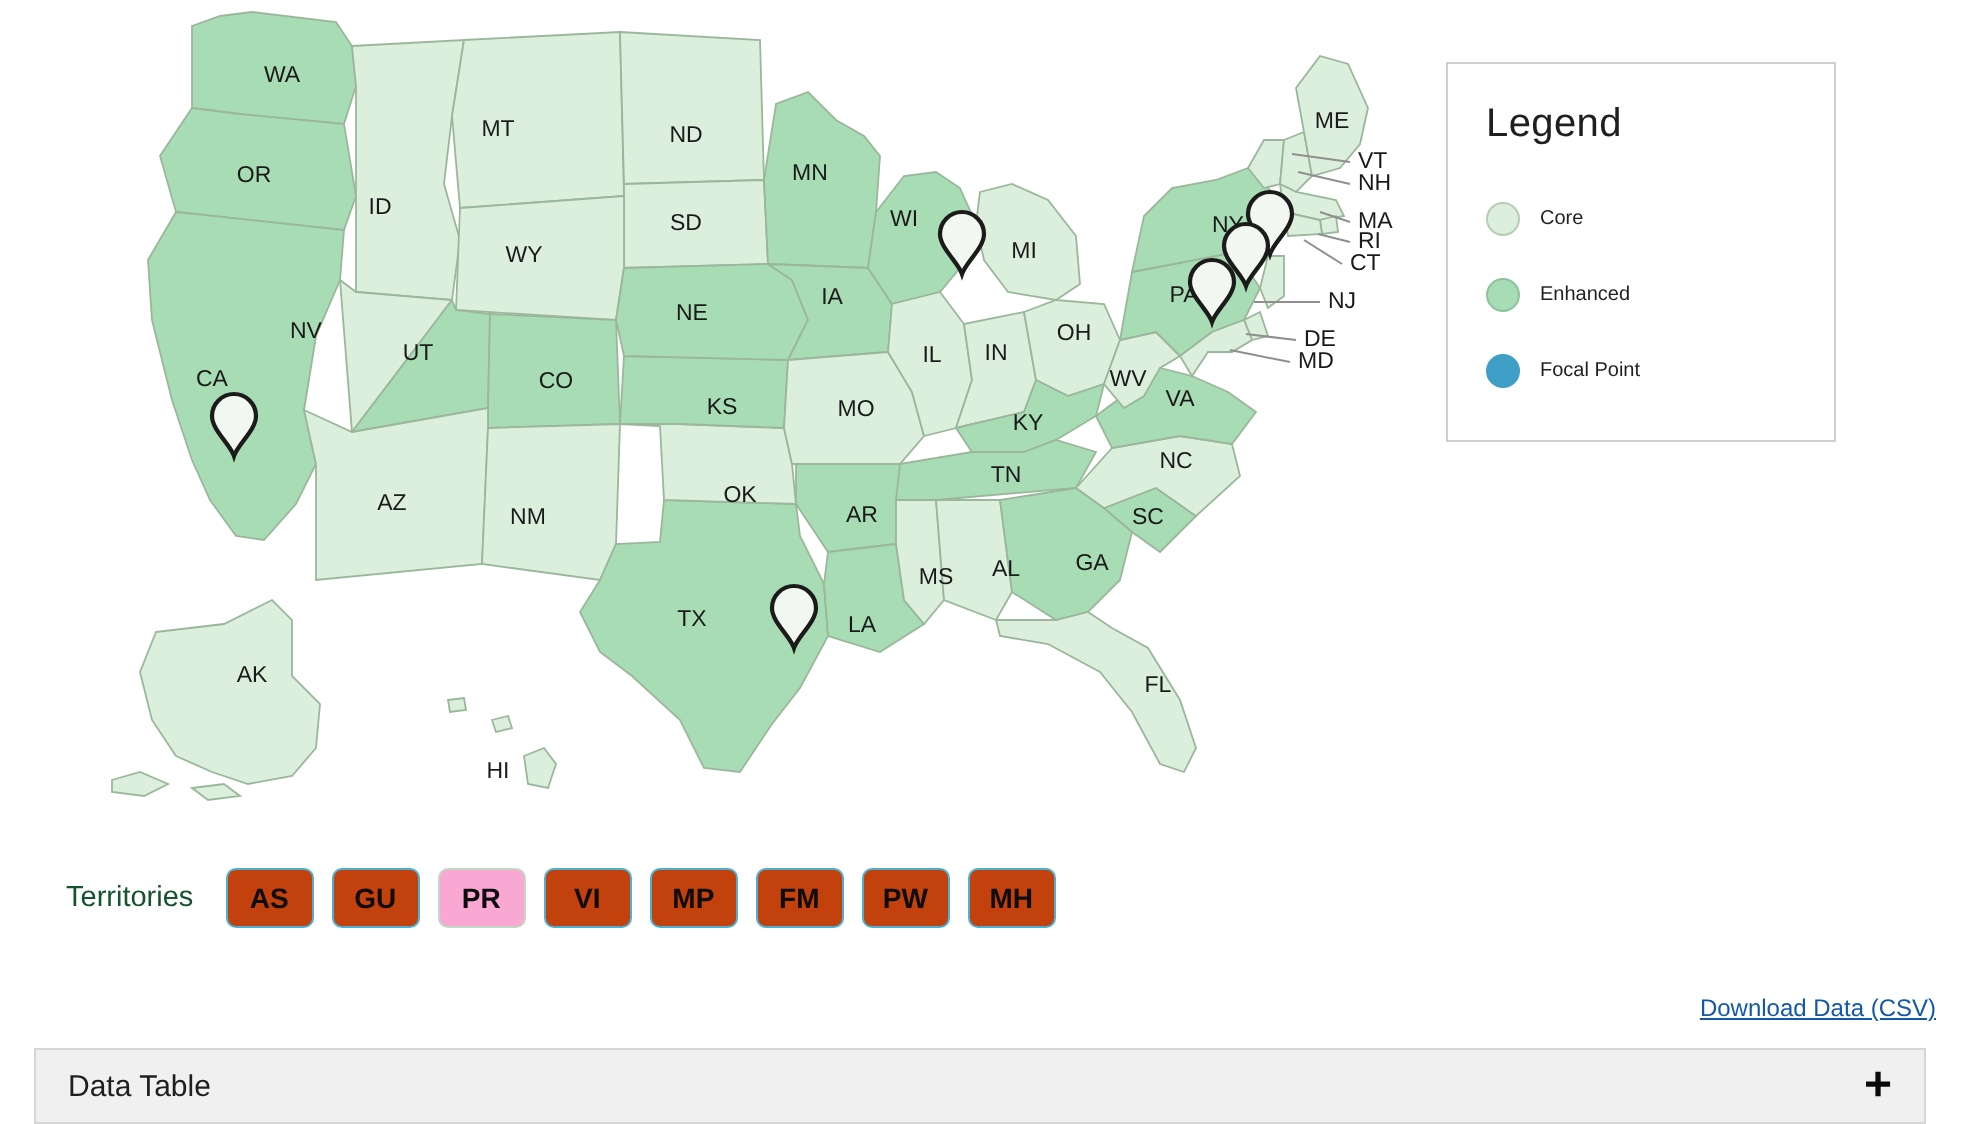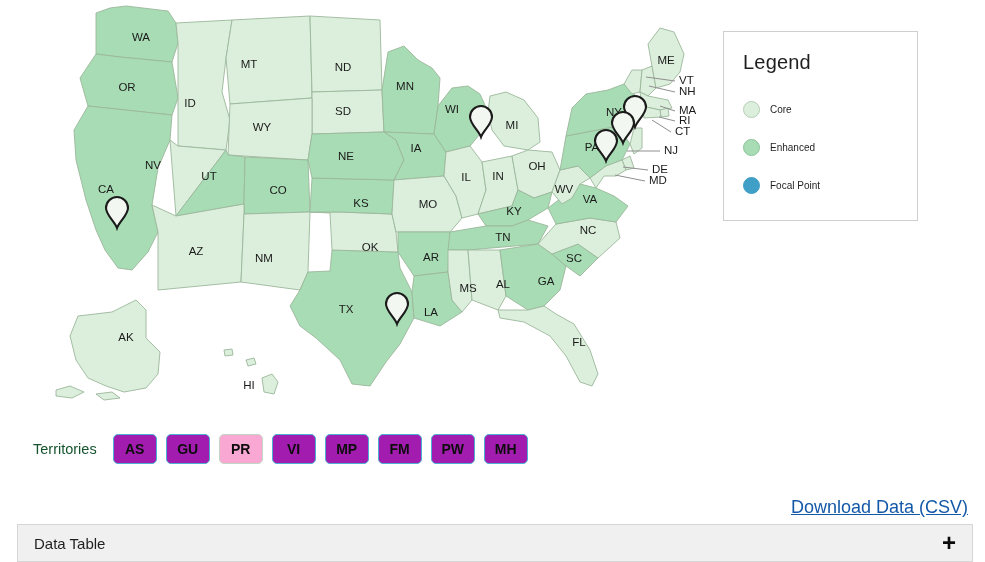--- a/index.html
+++ b/index.html
@@ -53,35 +53,35 @@
   
   #terr-row{position:absolute;left:33px;top:433px;height:32px;display:flex;align-items:center;}
   #terr-label{font-size:14.5px;color:#14532d;margin-right:16px;}
   .terr-btn{
     width:44px;height:30px;margin-right:9px;
     border-radius:5px;box-sizing:border-box;
     display:flex;align-items:center;justify-content:center;
     font-size:14px;font-weight:bold;color:#0d0d0d;
     cursor:pointer;border:1px solid transparent;
   }
-  .terr-btn.focal{background:#a21caf;border-color:#4bb0d3;}
+  .terr-btn.focal{background:#c2410c;border-color:#4bb0d3;}
   .terr-btn.core{background:#f9a8d4;border-color:#c2d8c2;}
 
   
   #logos{position:absolute;left:628px;top:429px;width:90px;height:38px;}
 
   
   #download-link{
     position:absolute;right:17px;top:497px;
-    font-size:18px;color:#1459a8;text-decoration:underline;cursor:pointer;
+    font-size:12px;color:#1459a8;text-decoration:underline;cursor:pointer;
   }
 
   
   #data-table-panel{
-    position:absolute;left:17px;top:524px;right:12px;height:38px;
+    position:absolute;left:17px;top:524px;right:22px;height:38px;
     background:#f0f0f0;border:1px solid #d6d6d6;box-sizing:border-box;
     display:flex;align-items:center;justify-content:space-between;
     padding:0 16px;cursor:pointer;
   }
   #data-table-title{font-size:15px;color:#1f1f1f;}
   #data-table-plus{font-size:24px;font-weight:bold;color:#0a0a0a;line-height:24px;}
 </style>
 </head>
 <body>
 

